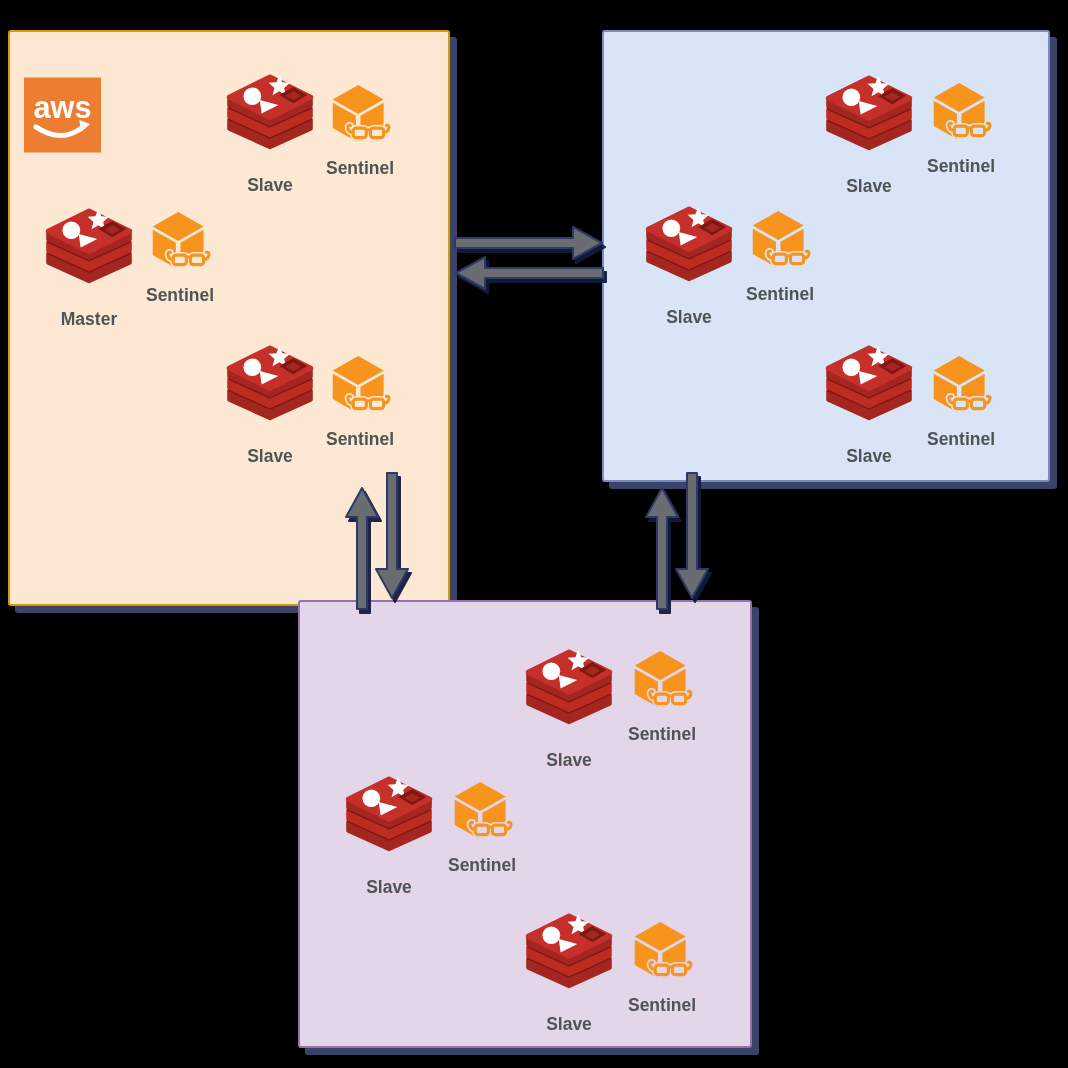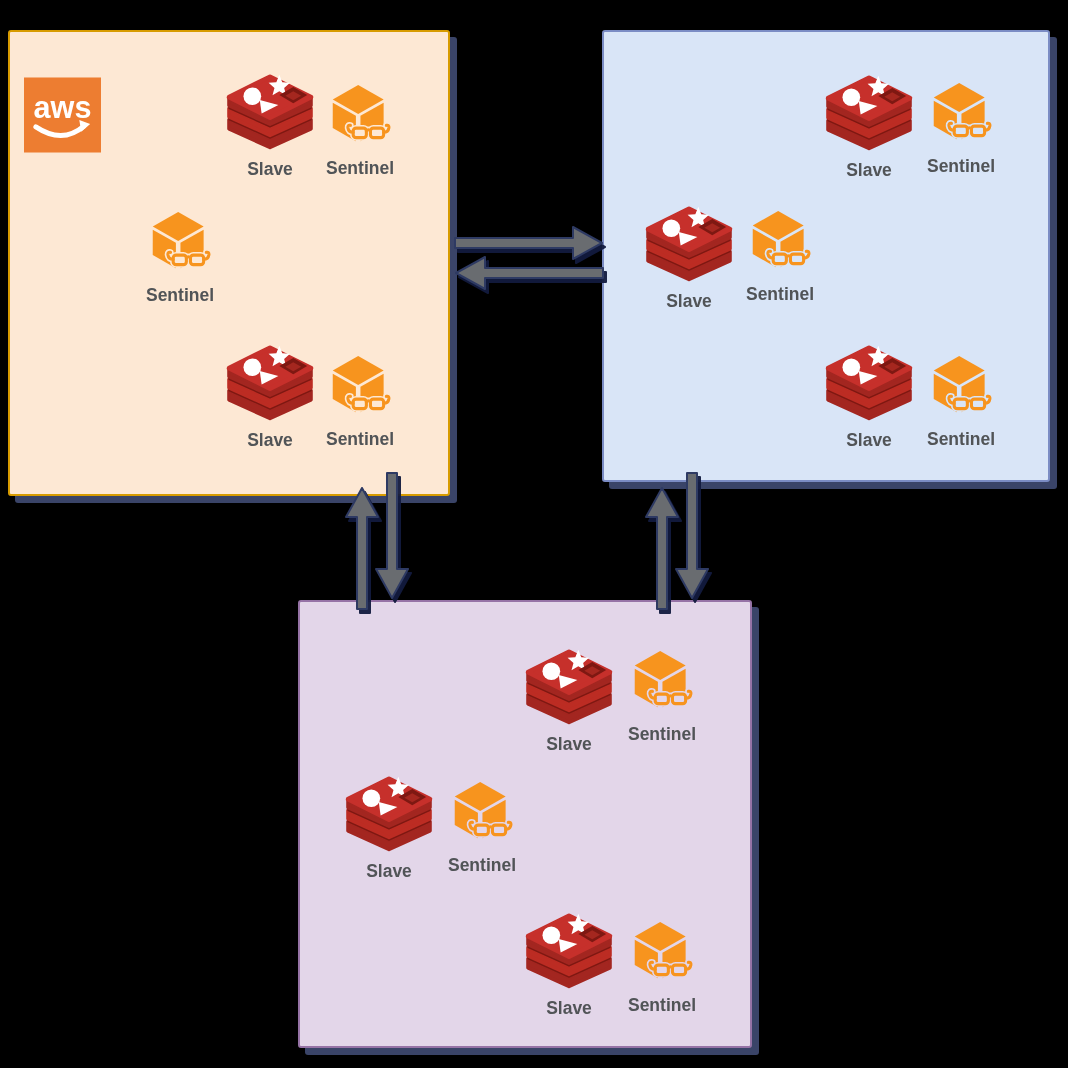--- a/index.html
+++ b/index.html
@@ -10,21 +10,21 @@
     overflow:hidden;
     font-family:"Liberation Sans","DejaVu Sans",sans-serif;
   }
   .region-box{
     position:absolute;
     border-radius:3px;
     box-shadow:7px 7px 0 0 #3a4468;
     box-sizing:border-box;
   }
   #aws-box{
-    left:8px;top:30px;width:442px;height:466px;
+    left:8px;top:30px;width:442px;height:576px;
     background:#fde8d4;
     border:2px solid #d79b00;
     --bg:#fde8d4;
   }
   #gcp-box{
     left:602px;top:30px;width:448px;height:452px;
     background:#d9e5f7;
     border:2px solid #7b8cc4;
     --bg:#d9e5f7;
   }
@@ -38,21 +38,21 @@
     position:absolute;
     display:flex;flex-direction:column;align-items:center;
   }
   .node-label{
     white-space:nowrap;
     font-weight:bold;
     font-size:17.5px;
     color:#515457;
     line-height:1;
   }
-  .redis-node .node-label{margin-top:8px;}
+  .redis-node .node-label{margin-top:24px;}
   .sentinel-node .node-label{margin-top:16px;}
   .icon{display:block;}
   .aws-logo{position:absolute;left:14px;top:45px;}
   .arrow{
     position:absolute;
     filter:drop-shadow(3px 4px 0 rgba(18,26,62,0.95));
   }
   .arrow polygon{
     fill:#696c70;
     stroke:#2e3a63;
@@ -153,20 +153,26 @@
         <use href="#sym-redis"></use>
       </svg>
     <div class="node-label">Slave</div>
   </div>
   <div class="node sentinel-node" style="left:326px;top:84px;width:68px;--bg:#fde8d4">
     <svg class="icon" width="68" height="60" viewBox="0 0 70 66">
         <use href="#sym-sentinel"></use>
       </svg>
     <div class="node-label">Sentinel</div>
   </div>
+  <div class="node redis-node" style="left:44px;top:207px;width:90px">
+    <svg class="icon" width="90" height="80" viewBox="0 0 96 86">
+        <use href="#sym-redis"></use>
+      </svg>
+    <div class="node-label">Master</div>
+  </div>
   <div class="node sentinel-node" style="left:146px;top:211px;width:68px;--bg:#fde8d4">
     <svg class="icon" width="68" height="60" viewBox="0 0 70 66">
         <use href="#sym-sentinel"></use>
       </svg>
     <div class="node-label">Sentinel</div>
   </div>
   <div class="node redis-node" style="left:225px;top:344px;width:90px">
     <svg class="icon" width="90" height="80" viewBox="0 0 96 86">
         <use href="#sym-redis"></use>
       </svg>

